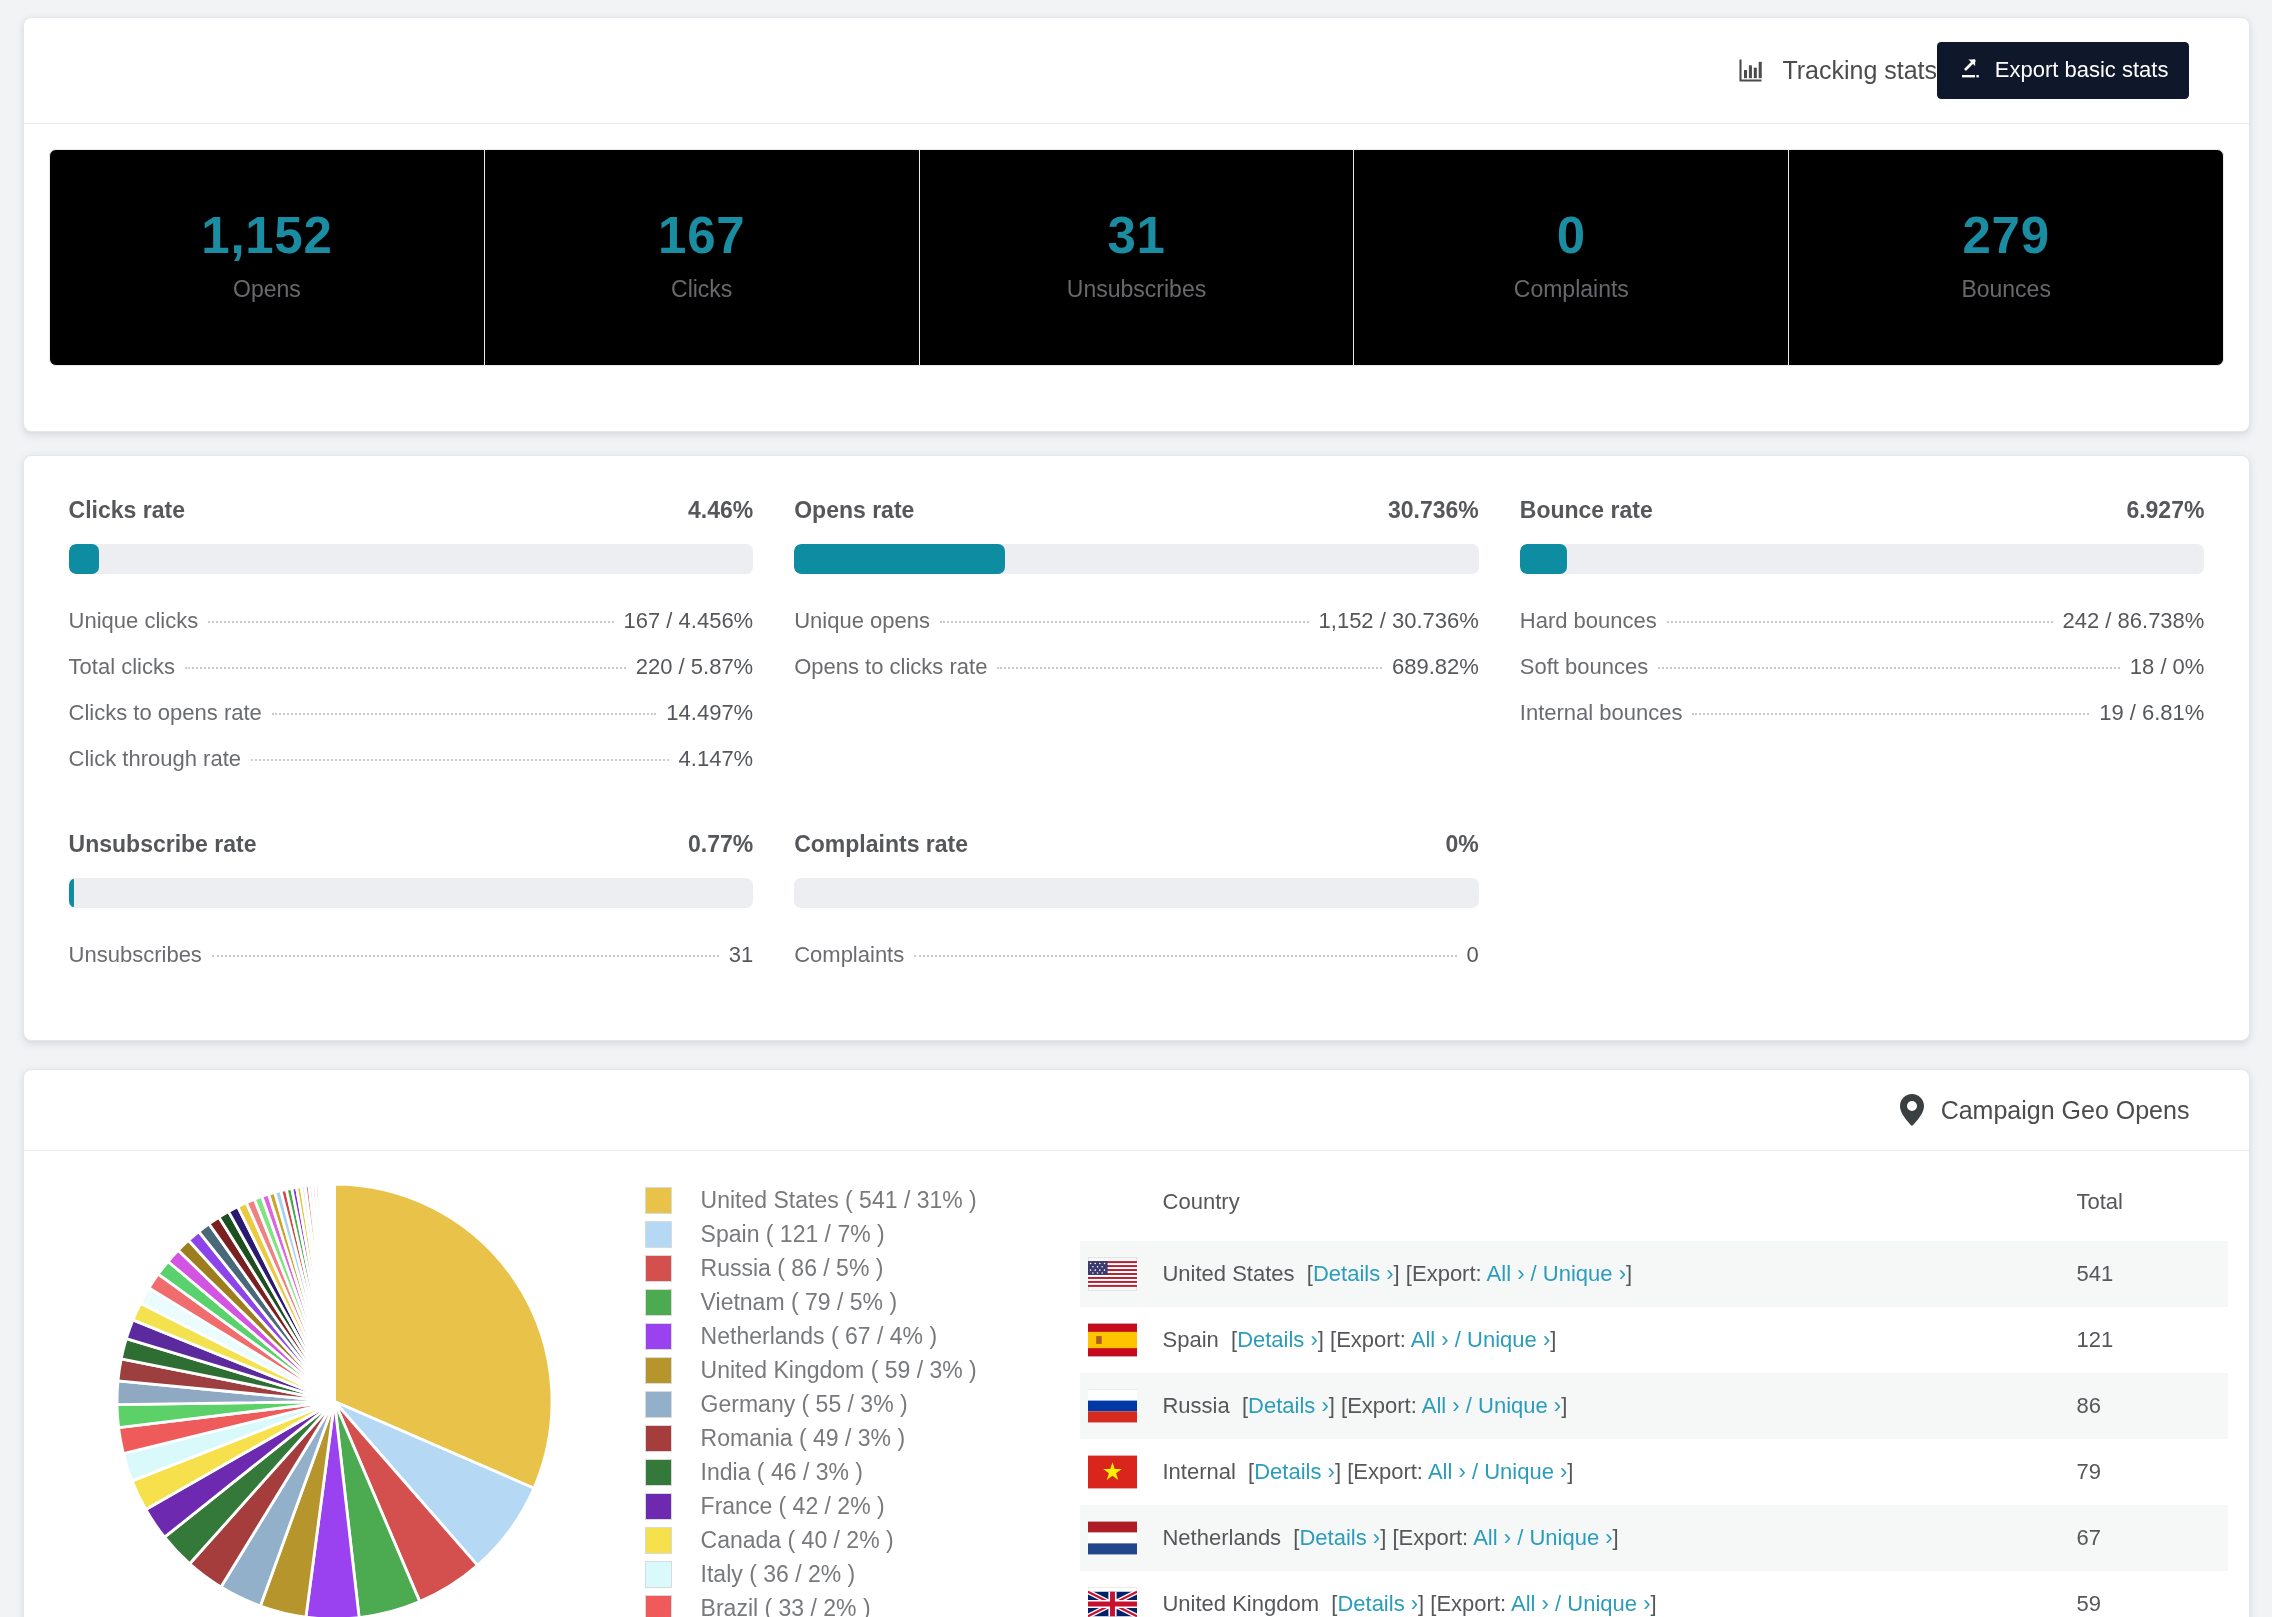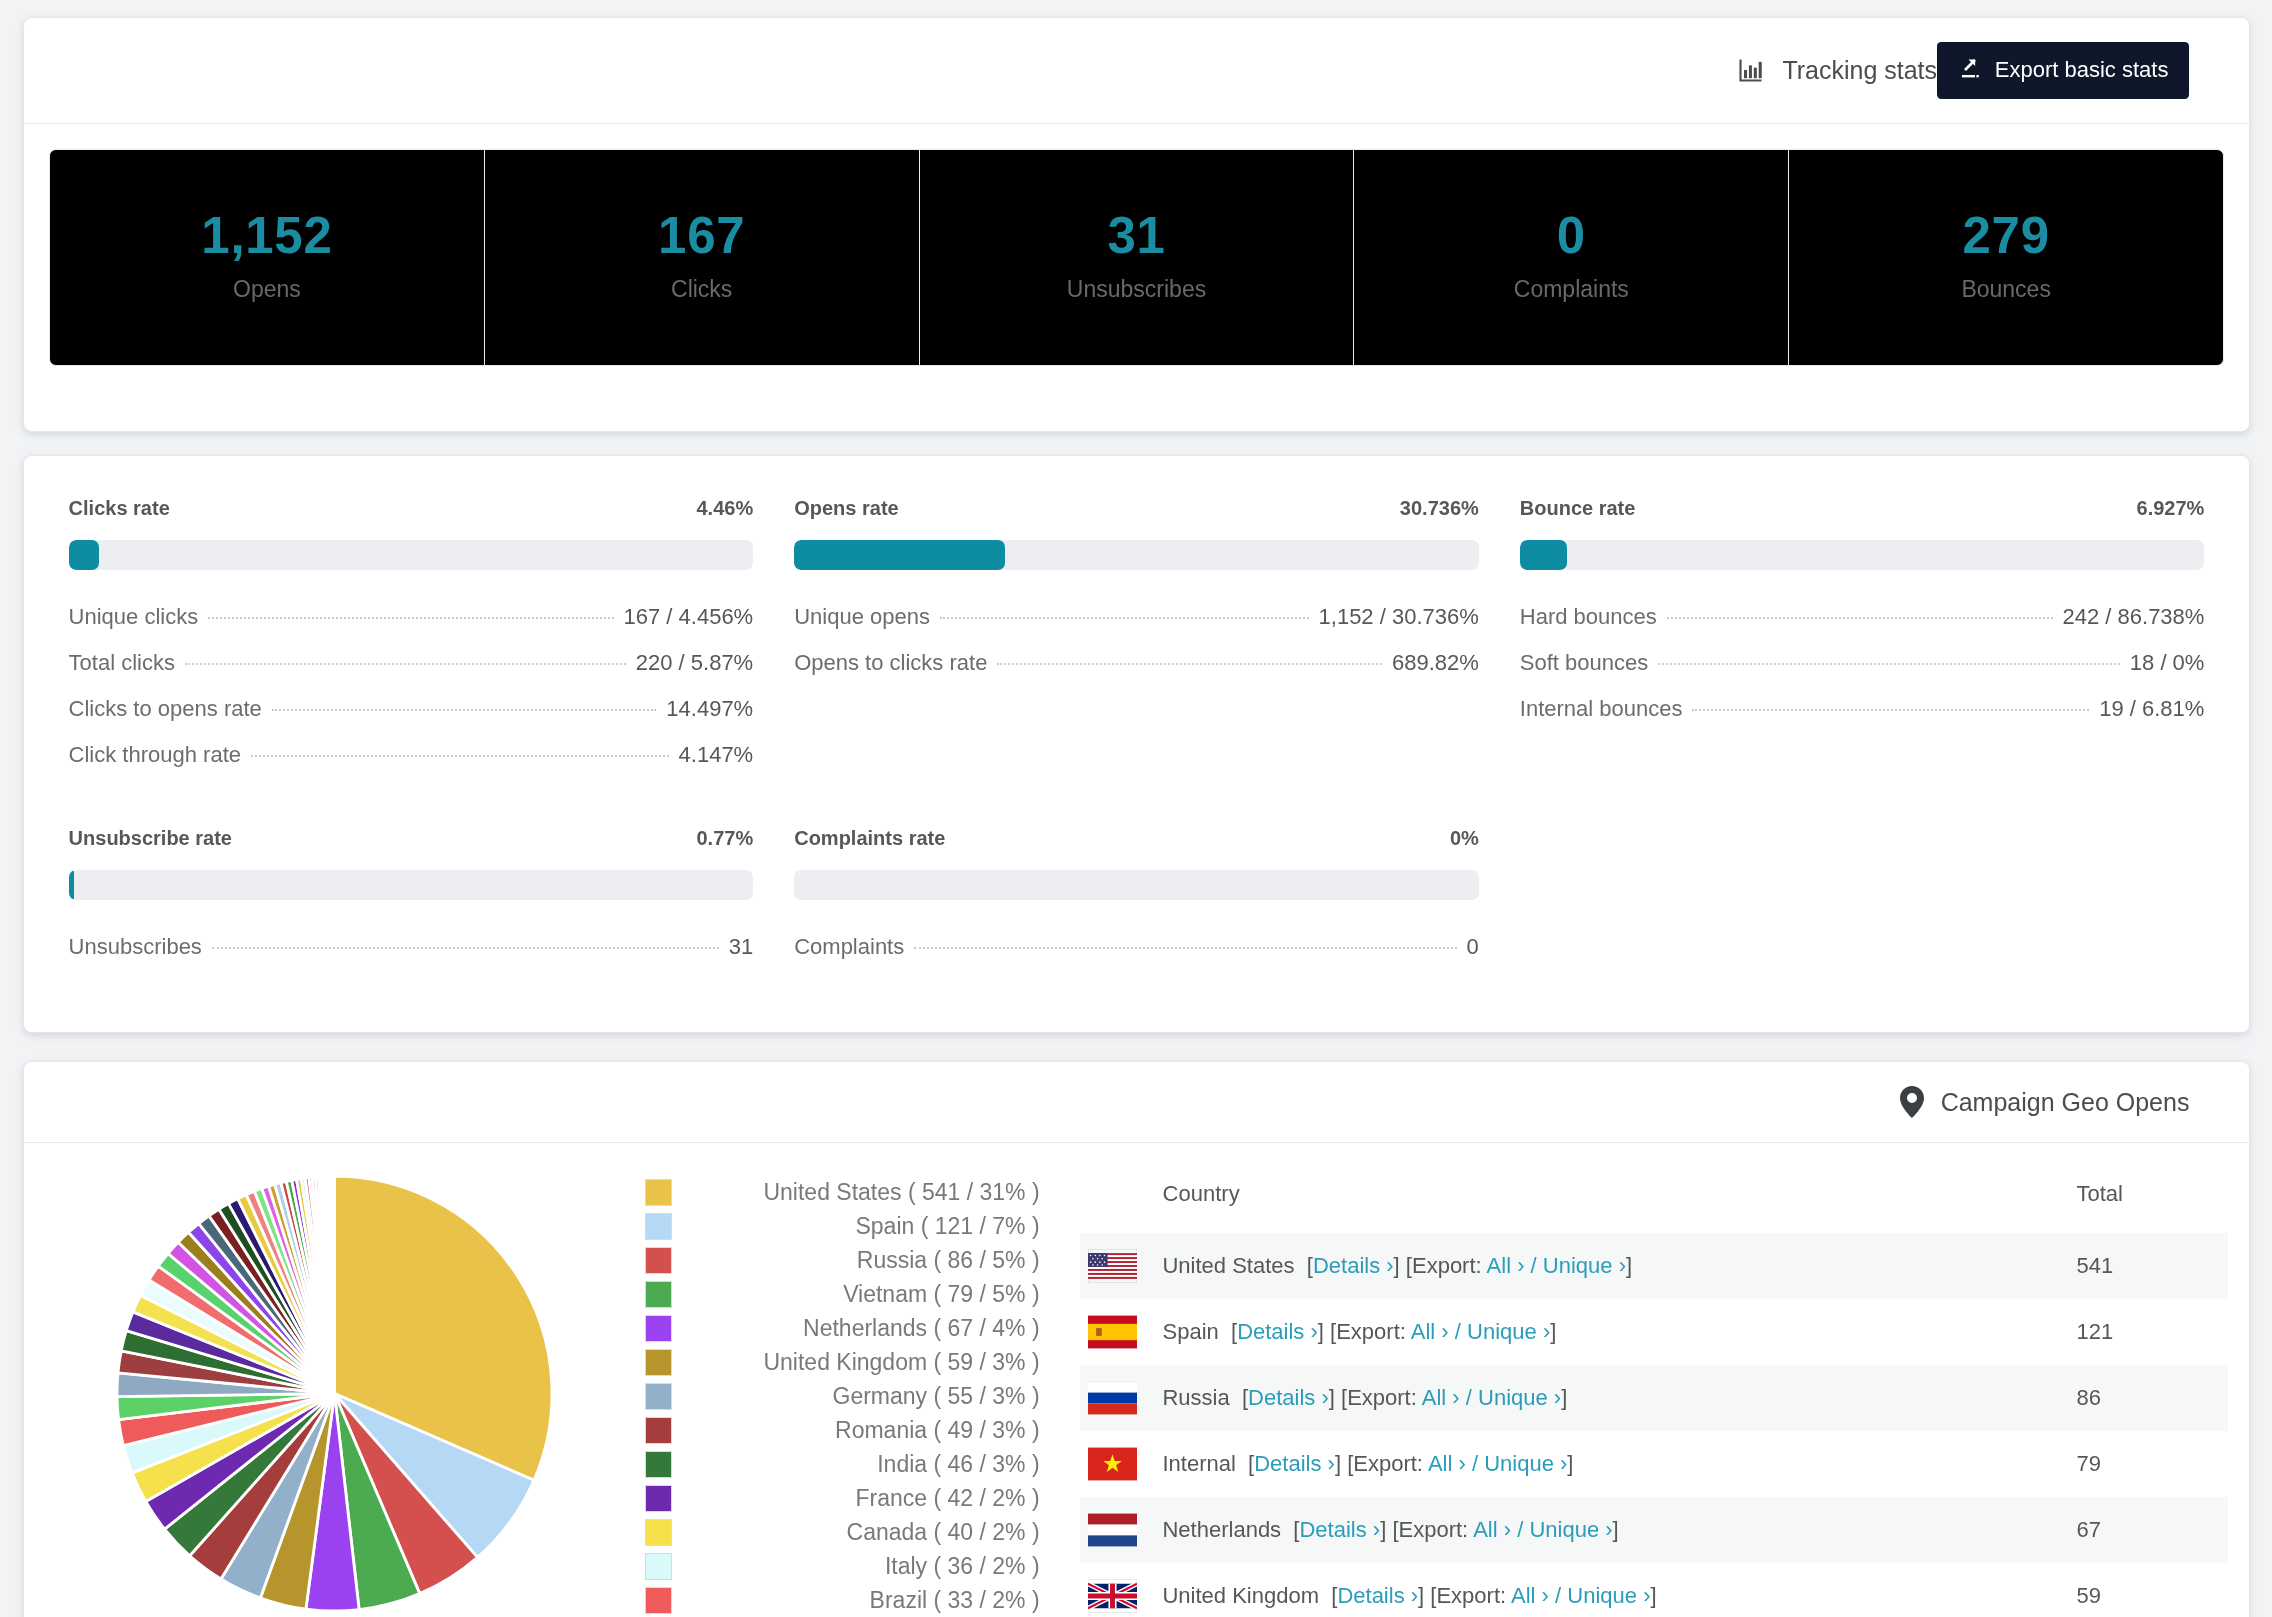--- a/index.html
+++ b/index.html
@@ -22,35 +22,35 @@
   .stats-row { display:flex; margin:25.4px 25.4px 65px; border:1.4px solid #e9ebee; border-radius:7px; background:#000000; }
   .stat-cell { flex:1; text-align:center; padding:56px 0 62px; border-left:1.4px solid #e9ebee; }
   .stat-cell:first-child { border-left:none; }
   .stat-value { font-size:51px; font-weight:700; color:#1b8da3; letter-spacing:0.7px; }
   .stat-label { font-size:23px; color:#67696c; margin-top:11.3px; }
 
   
   #rates-card { margin-top:22.6px; padding:35px 45px 62px; }
   .rates-grid { display:grid; grid-template-columns:1fr 1fr 1fr; column-gap:41px; row-gap:44px; }
   .rate-head { display:flex; justify-content:space-between; align-items:baseline;
-               font-size:20px; font-weight:700; color:#55575a; padding:5.6px 0 20px; }
+               font-size:23px; font-weight:700; color:#55575a; padding:5.6px 0 20px; }
   .rate-bar { height:30px; background:#eceef2; border-radius:7px; overflow:hidden; }
   .rate-fill { height:100%; background:#0d8ca2; border-radius:7px; }
   .rate-rows { margin-top:24px; }
   .rate-row { display:flex; align-items:baseline; font-size:22px; color:#6a6c6f; padding:10px 0;text-align:right; }
   .rate-row .leader { flex:1; border-bottom:2.1px dotted #c8cacd; margin:0 10px; transform:translateY(-5px); }
   .rate-row-value { color:#55575a; white-space:nowrap; }
 
   
   #geo-card { margin-top:28px; height:616px; overflow:hidden; }
   .geo-content { display:flex; padding:17px 21px 0 0; }
   .pie-wrap { width:621px; display:flex; justify-content:center; padding-top:4.2px; }
   .legend { width:395px; padding-top:18.4px; }
-  .legend-item { display:flex; align-items:center; gap:20px; margin-bottom:7px;
-                 font-size:23px; color:#77797c; white-space:nowrap;justify-content:space-between; }
+  .legend-item { display:flex; align-items:center; gap:29px; margin-bottom:7px;
+                 font-size:23px; color:#77797c; white-space:nowrap; }
   .swatch { width:27px; height:27px; border:1.4px solid #d8dadc; padding:2.1px; background-clip:content-box; flex:0 0 auto; }
 
   .geo-table { flex:1; margin-left:40px; font-size:22px; color:#55575a; }
   .geo-table-header { display:flex; align-items:center; padding:21px 0 25.4px 83px; }
   .geo-table-header .total-col { font-size:22px; }
   .total-col { width:152px; flex:0 0 auto; }
   .geo-row { display:flex; align-items:center; height:66px; padding-left:8.5px; }
   .geo-row:nth-child(odd) { background:#f6f7f7; }
   .flag { width:49px; height:34px; margin-right:25.4px; flex:0 0 auto;
           box-shadow:inset 0 0 0 0.7px rgba(0,0,0,.10); }

